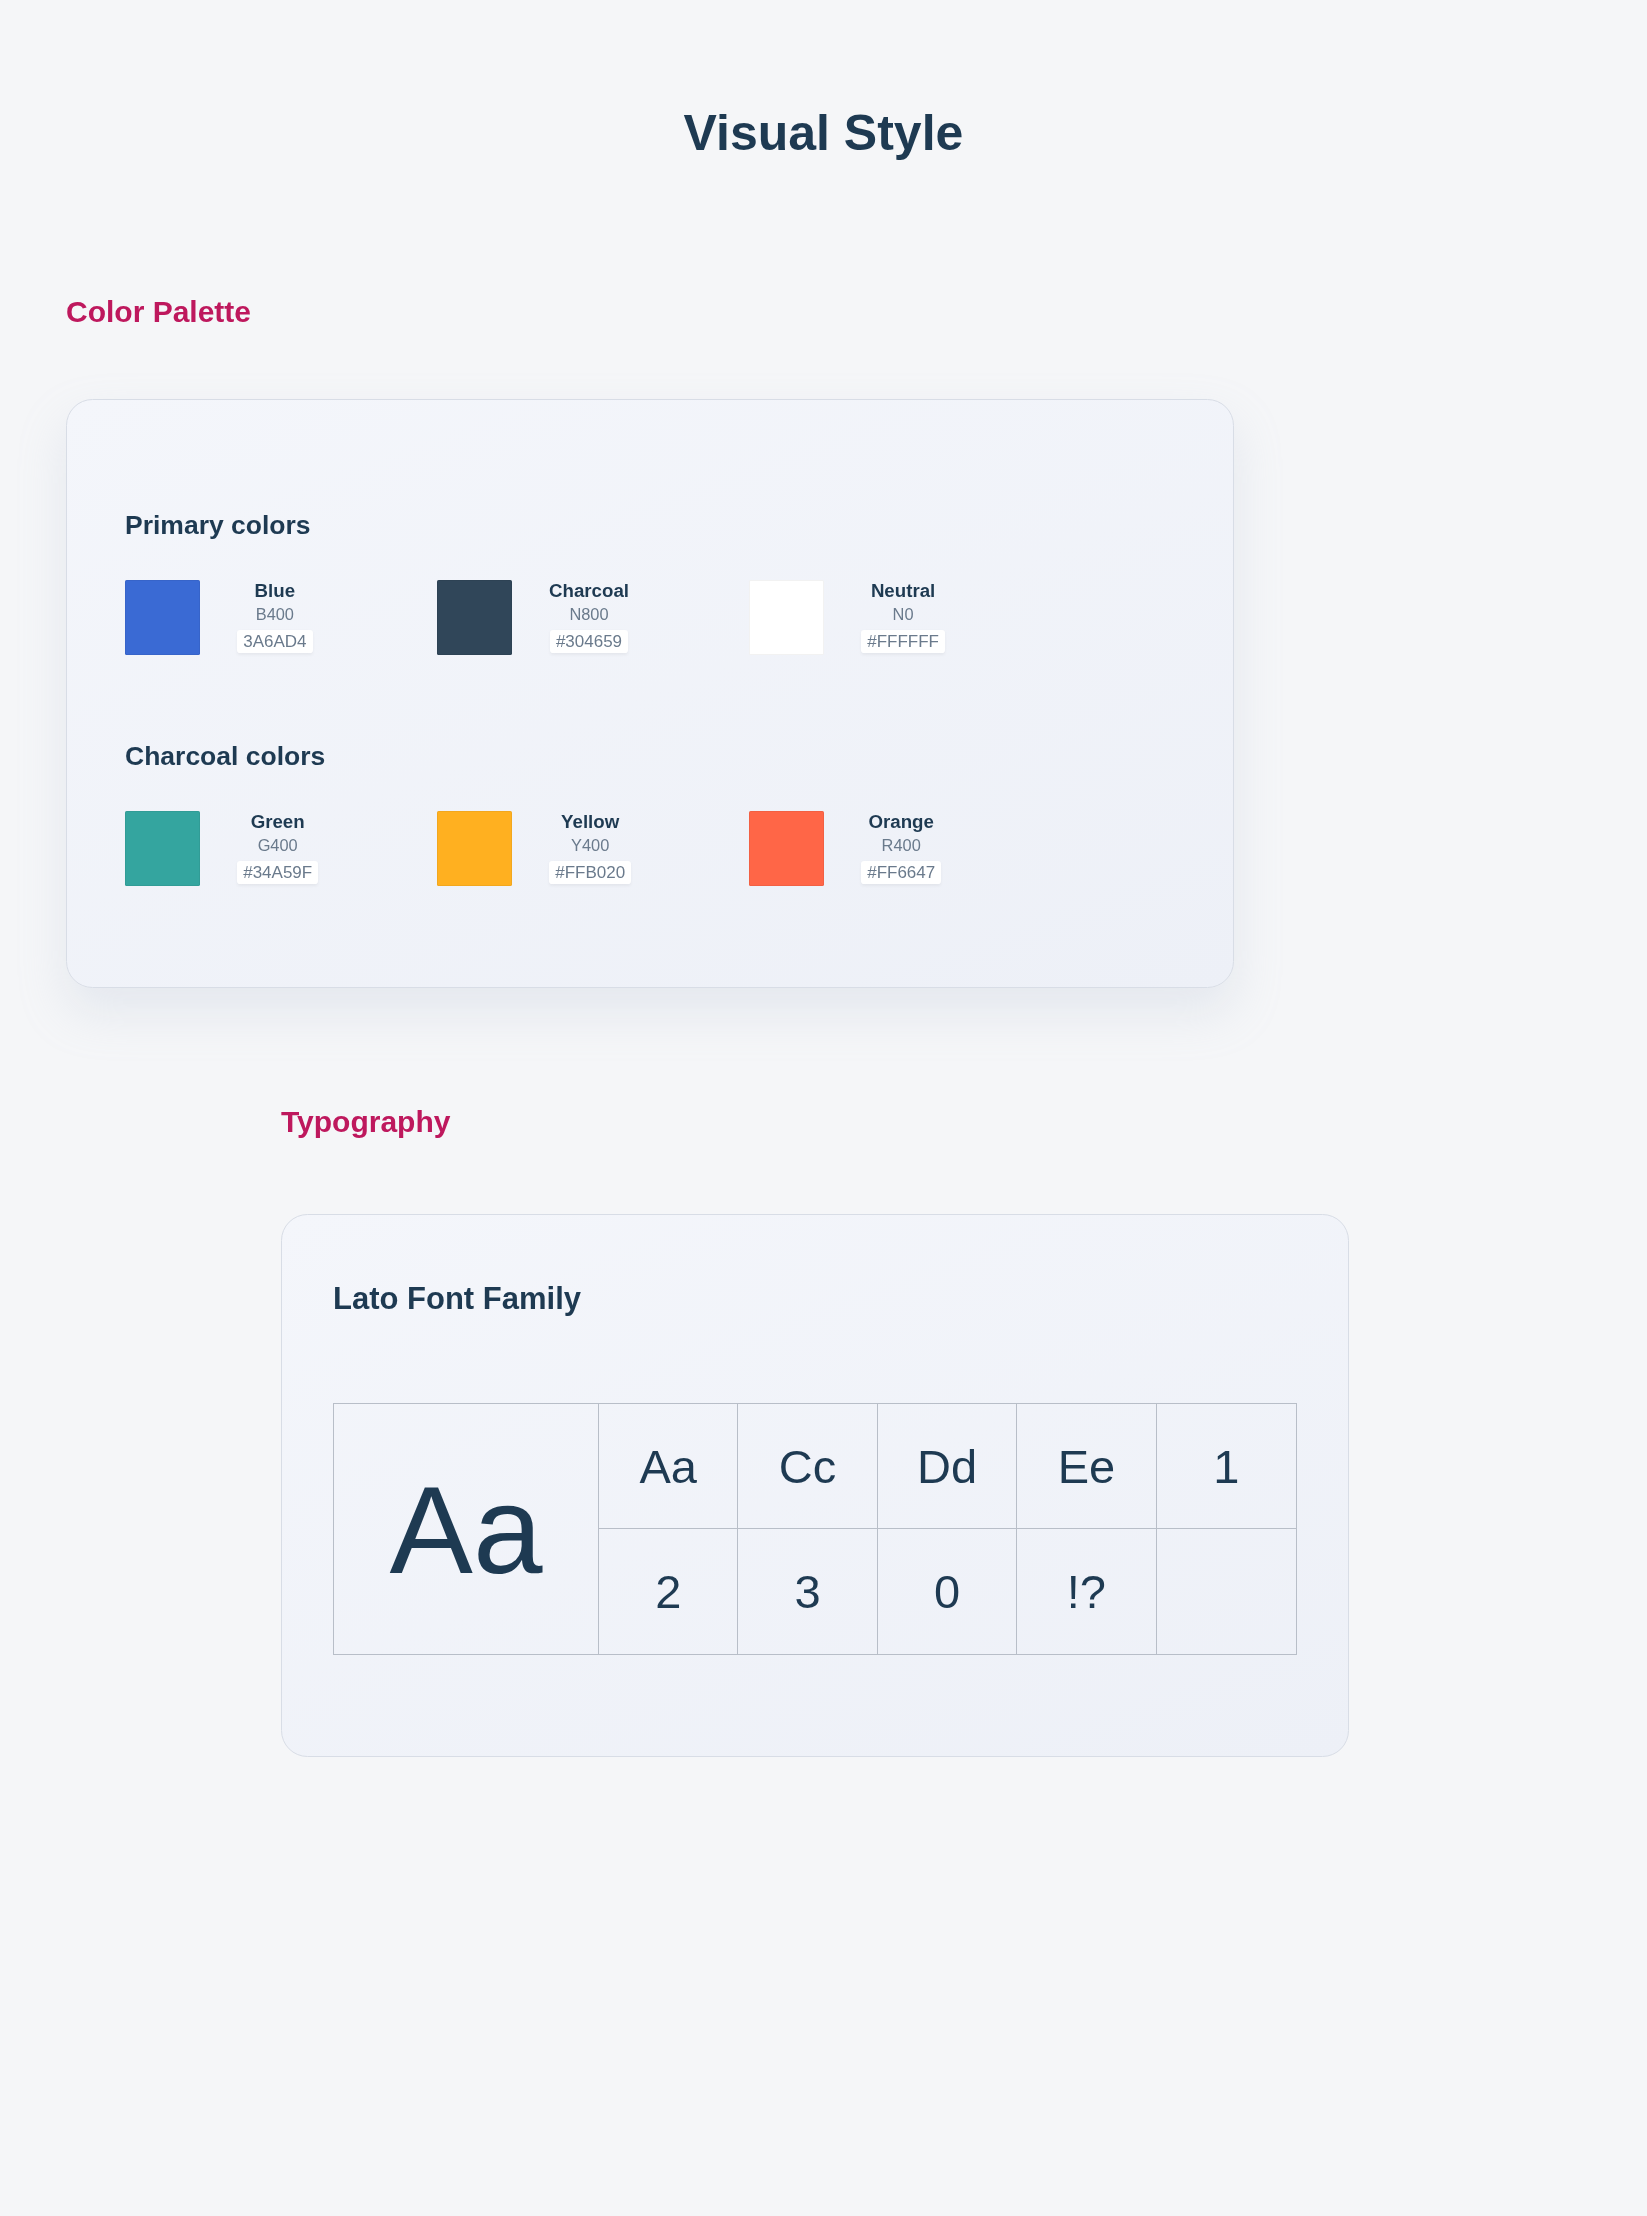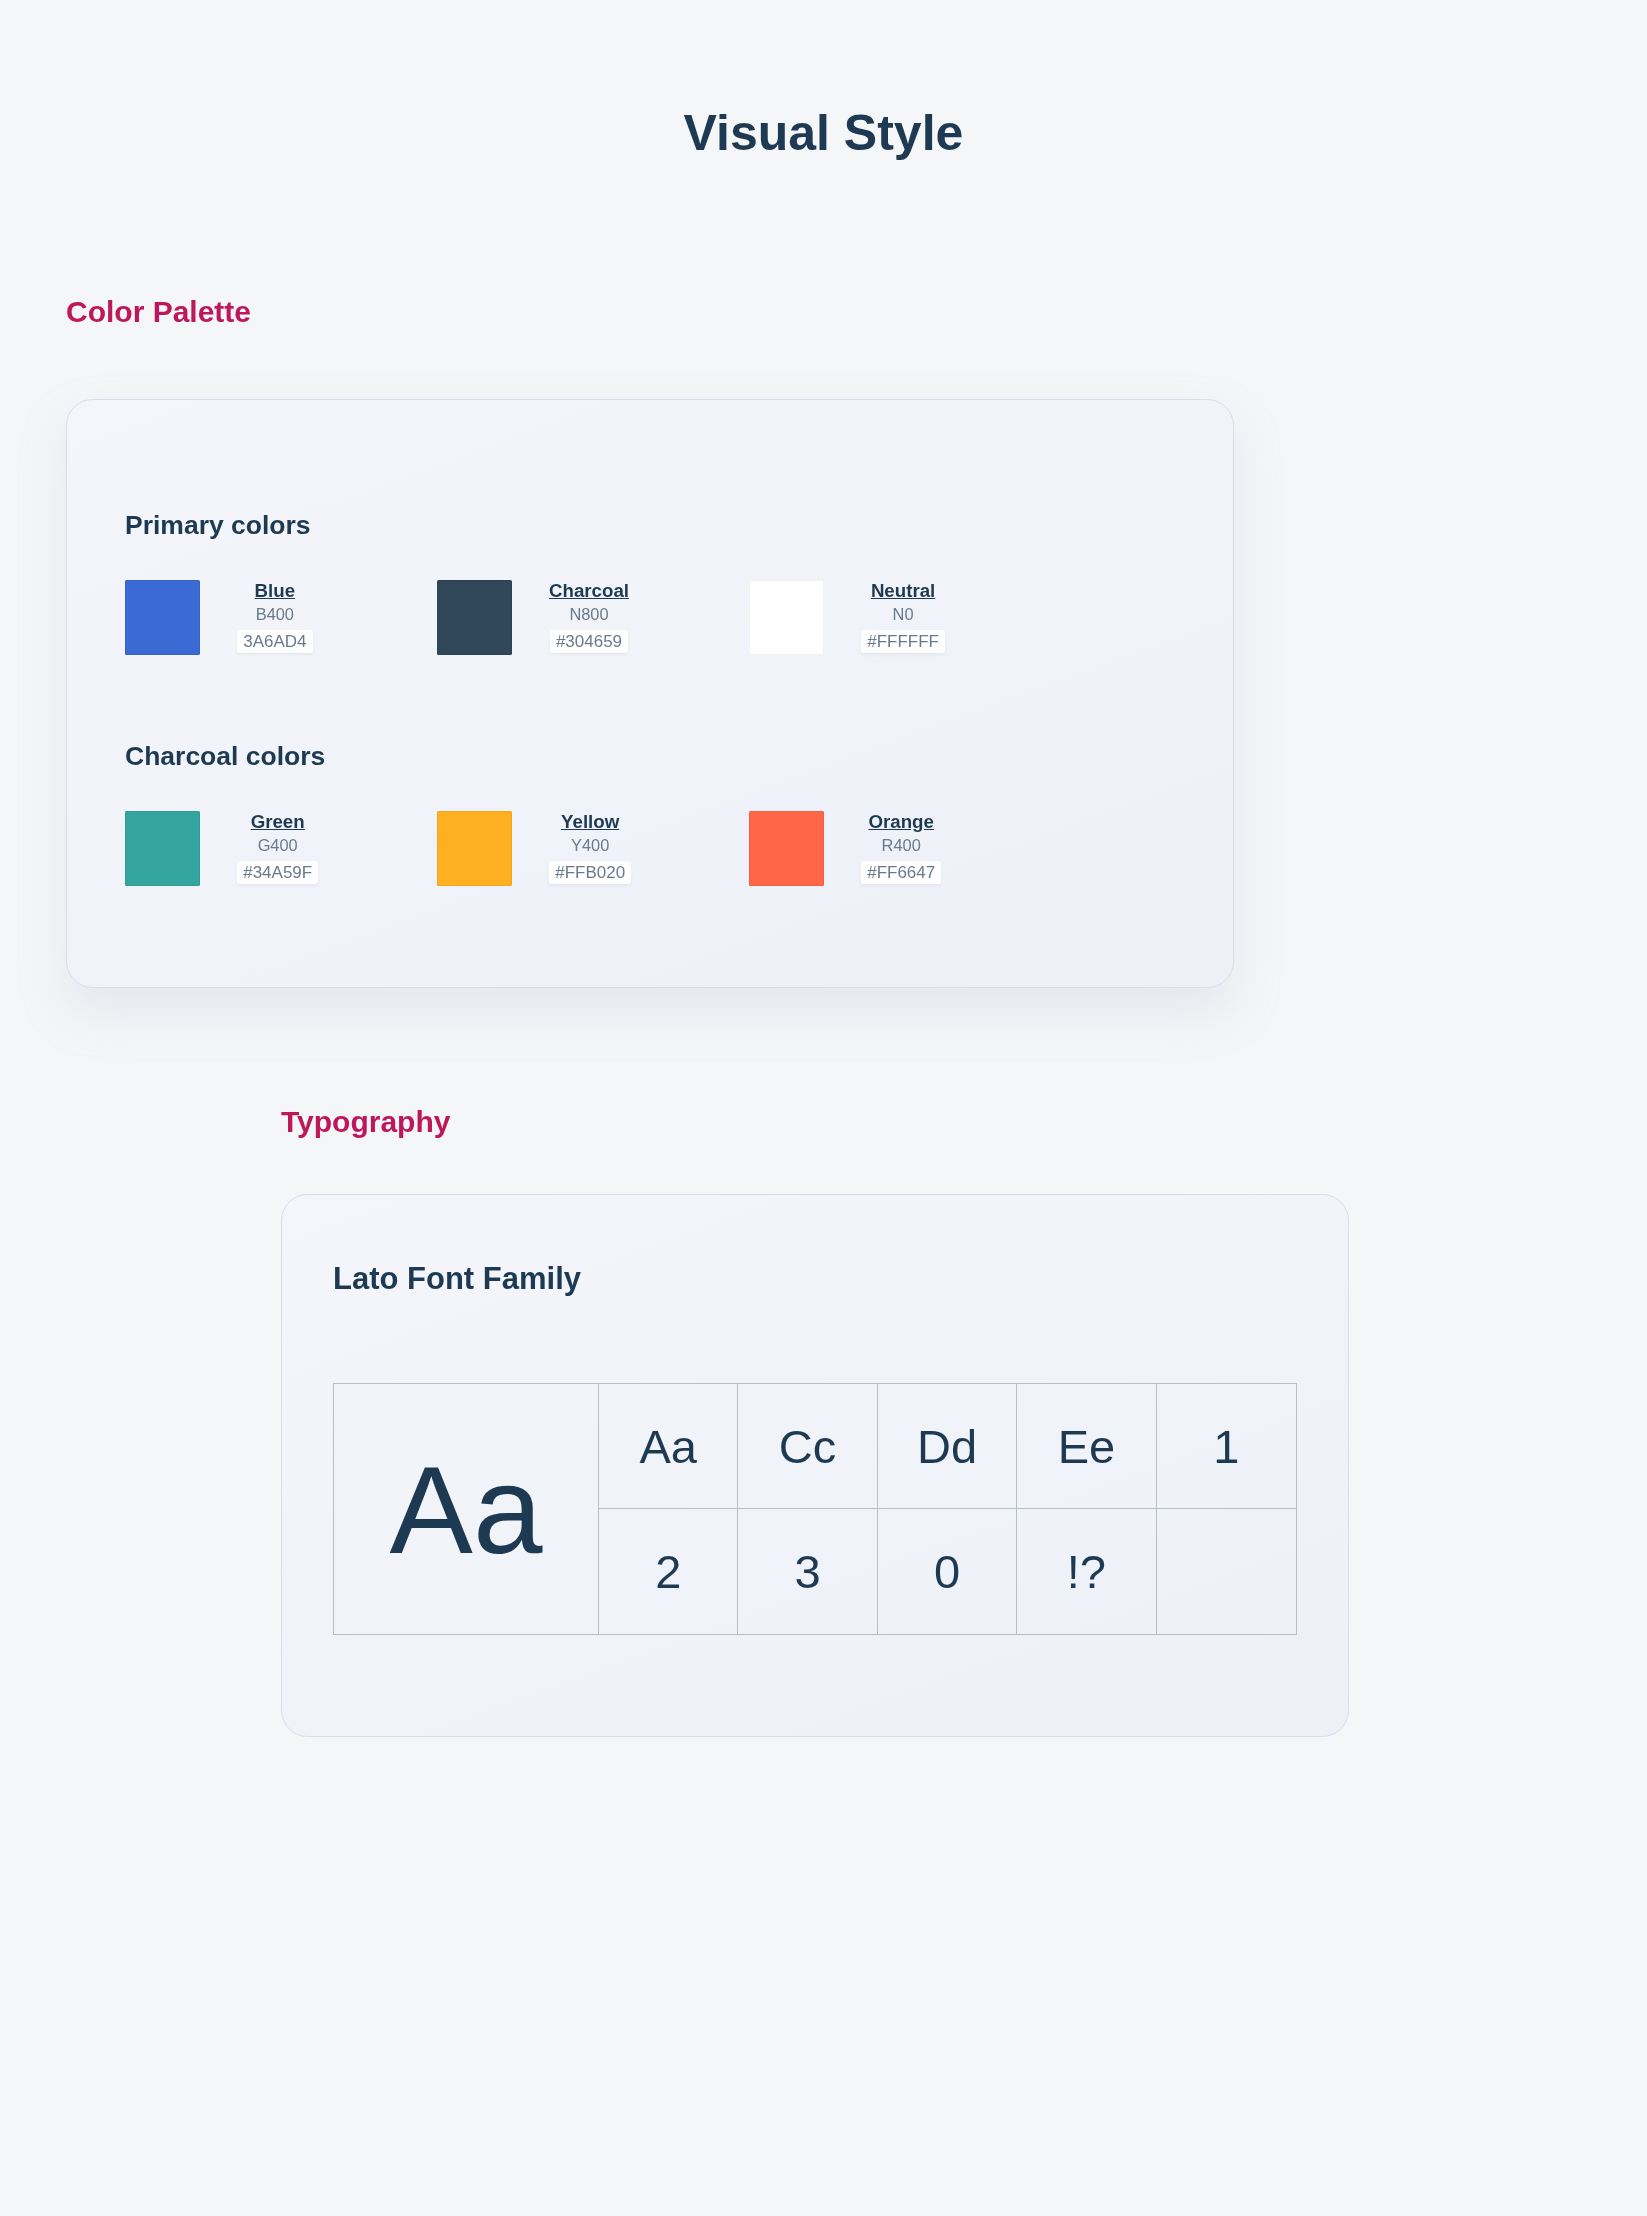--- a/index.html
+++ b/index.html
@@ -69,41 +69,40 @@
     margin-left: 37px;
     display: flex;
     flex-direction: column;
     align-items: center;
     gap: 3.1px;
   }
   .swatch-name {
     font-size: 18.7px;
     font-weight: 700;
     color: #1e3a52;
-    text-decoration: underline;
   }
   .swatch-token {
     font-size: 16.4px;
     color: #6a7a8c;
   }
   .swatch-hex {
     font-size: 17px;
     color: #6a7a8c;
     background: #fff;
     padding: 1.6px 6.2px;
     border-radius: 3.1px;
     box-shadow: 0 1.6px 3.1px rgba(0,0,0,0.05);
     margin-top: 3.1px;
   }
   .section-typography {
     margin-top: 117px;
     padding-left: 281px;
   }
   .typo-card {
-    margin-top: 55px;
+    margin-top: 75px;
     width: 1068px;
     background: linear-gradient(160deg, #f4f6fb 0%, #edf0f7 100%);
     border: 0.8px solid #d8dde6;
     border-radius: 26.5px;
     padding: 66px 51px 101px 51px;
   }
   .typo-heading {
     font-size: 31px;
     font-weight: 700;
     color: #1e3a52;

